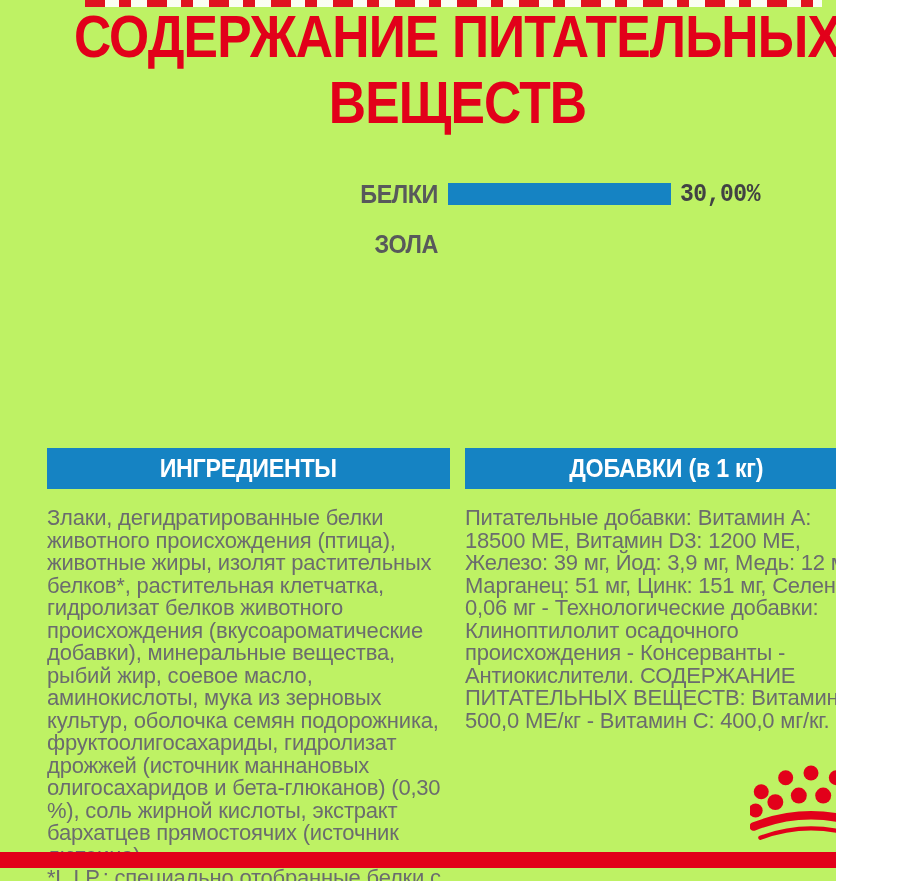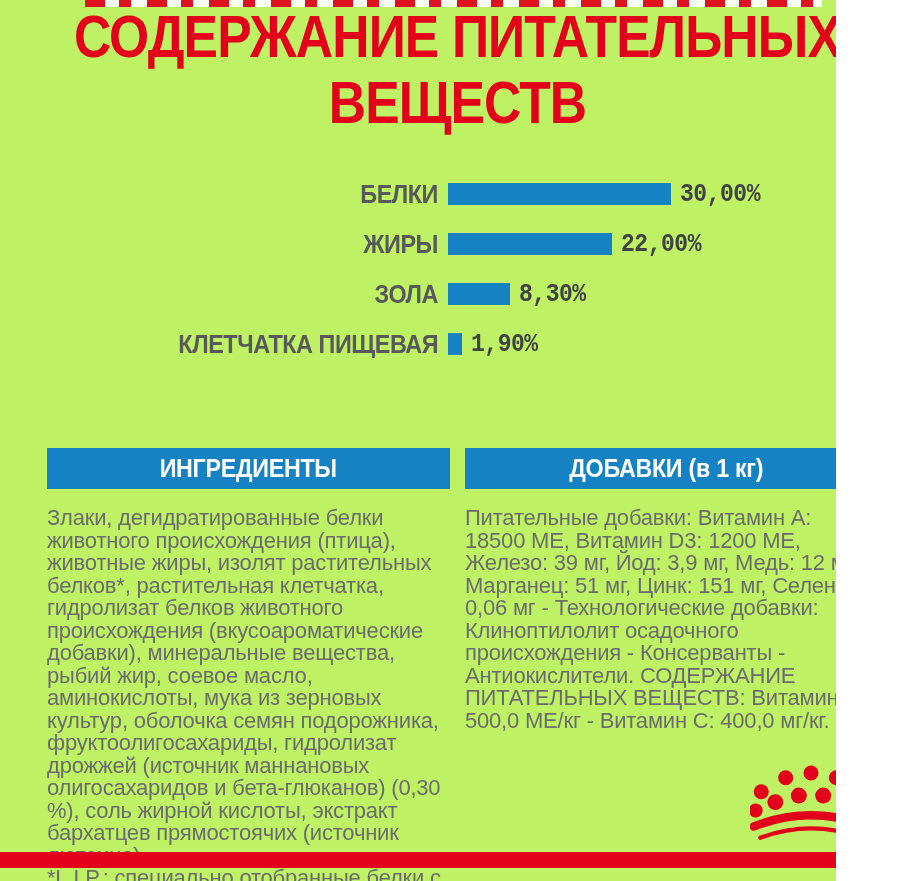--- a/index.html
+++ b/index.html
@@ -70,39 +70,21 @@
 
   <div class="chart">
       <div class="chart-row">
         <div class="chart-label">БЕЛКИ</div>
         <div class="chart-bar-zone">
           <div class="chart-bar" style="width: 223px; background: rgb(21, 131, 195);"></div>
           <div class="chart-value">30,00%</div>
         </div>
       </div>
       <div class="chart-row">
-        <div class="chart-label">ЖИРЫ</div>
-        <div class="chart-bar-zone">
-          <div class="chart-bar" style="width: 164px; background: rgb(21, 131, 195);"></div>
-          <div class="chart-value">22,00%</div>
-        </div>
-      </div>
-      <div class="chart-row">
         <div class="chart-label">ЗОЛА</div>
-        <div class="chart-bar-zone">
-          <div class="chart-bar" style="width: 62px; background: rgb(21, 131, 195);"></div>
-          <div class="chart-value">8,30%</div>
-        </div>
-      </div>
-      <div class="chart-row">
-        <div class="chart-label">КЛЕТЧАТКА ПИЩЕВАЯ</div>
-        <div class="chart-bar-zone">
-          <div class="chart-bar" style="width: 14px; background: rgb(21, 131, 195);"></div>
-          <div class="chart-value">1,90%</div>
-        </div>
       </div>
     </div>
 
   <div class="cols">
     <div class="col">
       <div class="col-header">
         <span>ИНГРЕДИЕНТЫ</span>
       </div>
       <div class="col-body">Злаки, дегидратированные белки животного происхождения (птица), животные жиры, изолят растительных белков*, растительная клетчатка, гидролизат белков животного происхождения (вкусоароматические добавки), минеральные вещества, рыбий жир, соевое масло, аминокислоты, мука из зерновых культур, оболочка семян подорожника, фруктоолигосахариды, гидролизат дрожжей (источник маннановых олигосахаридов и бета-глюканов) (0,30 %), соль жирной кислоты, экстракт бархатцев прямостоячих (источник лютеина).
 *L.I.P.: специально отобранные белки с высокой степенью усвояемости.</div>

